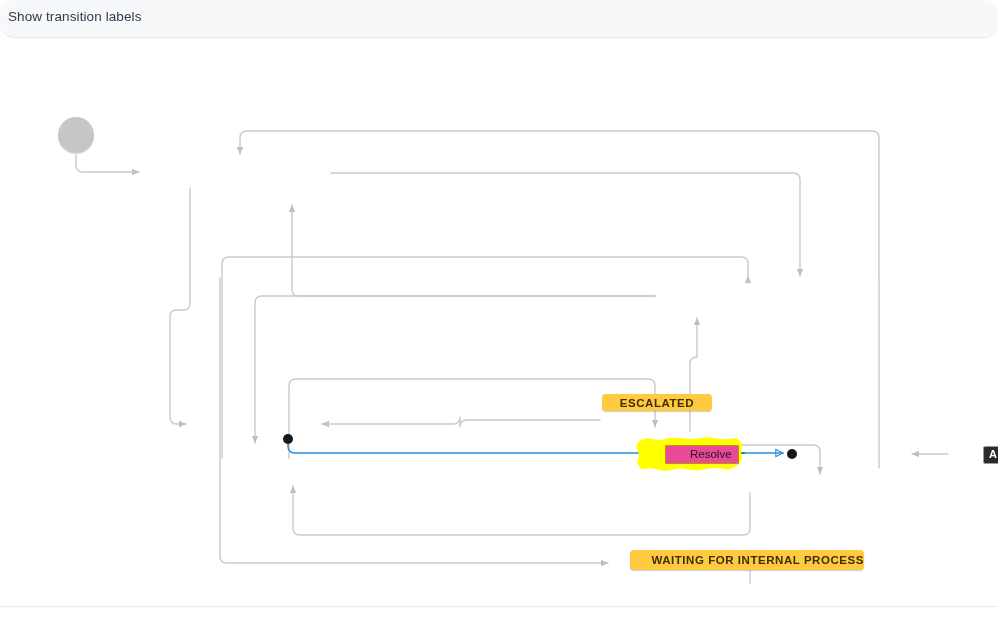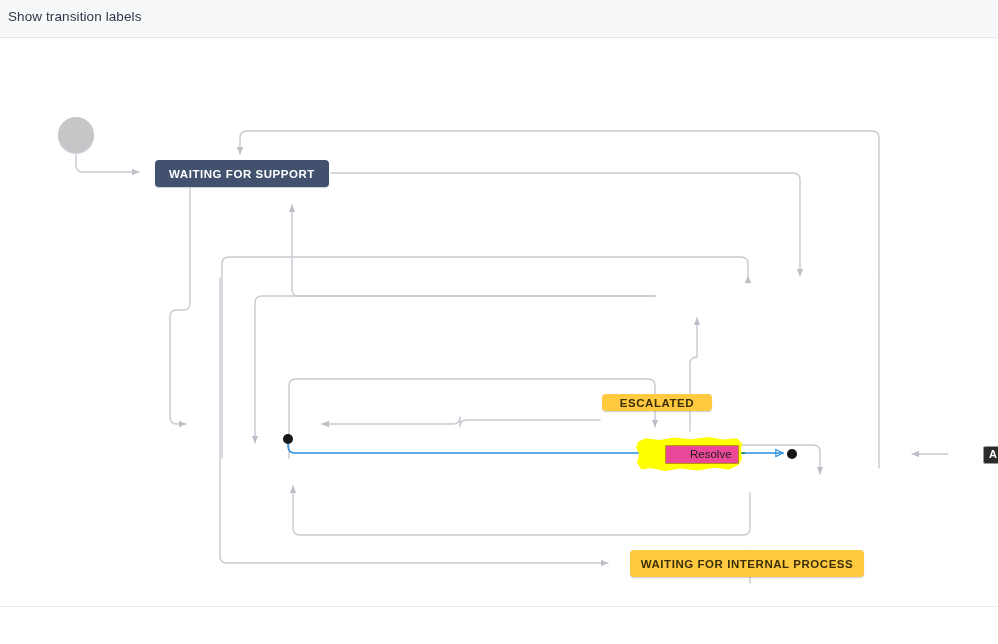--- a/index.html
+++ b/index.html
@@ -16,20 +16,21 @@
     width: 998px; height: 644px;
     background: #ffffff;
   }
 
   
   #topbar {
     position: absolute; left: 0; top: 0;
     width: 998px; height: 38px;
     background: #f7f8f9;
     border-bottom: 1px solid #e6e8eb;
+    border-radius: 14px;
   }
   #topbar-label {
     position: absolute; left: 8px; top: 9px;
     font-size: 13.5px;
     color: #31384a;
     letter-spacing: 0.1px;
     white-space: nowrap;
   }
 
   
@@ -213,32 +214,29 @@
         <path d="M729,415 L783,415" marker-end="url(#ah-open)"></path>
       </g>
       <g fill="none" stroke="#1b8a28" stroke-width="1.3">
         <path d="M645,415 L662,415"></path>
         <path d="M712,415 L745,415"></path>
       </g>
     </svg>
 
     <div id="start-node" style="left:58px; top:79px;"></div>
 
-    <div class="node status-blue" style="left:155px; top:122px; width:174px; height:27px;">
-      <span>WAITING FOR SUPPORT</span>
-    </div>
 
 
     <div class="node status-yellow" style="left:602px; top:356px; width:110px; height:17px;">
       <span>ESCALATED</span>
     </div>
 
 
 
-    <div class="node status-yellow" style="left:630px; top:512px; width:234px; height:27px;">
+    <div class="node status-yellow" style="left:630px; top:512px; width:234px; height:20px;justify-content:flex-end;">
       <span>WAITING FOR INTERNAL PROCESS</span>
     </div>
 
     <div class="handle-dot" style="left:283px; top:396px;"></div>
     <div class="handle-dot" style="left:787px; top:411px;"></div>
 
     <div id="resolve-label-wrap" style="left:636px; top:398px; width:106px; height:36px;">
       <div id="resolve-highlight"></div>
       <div id="resolve-pill">Resolve</div>
     </div>

